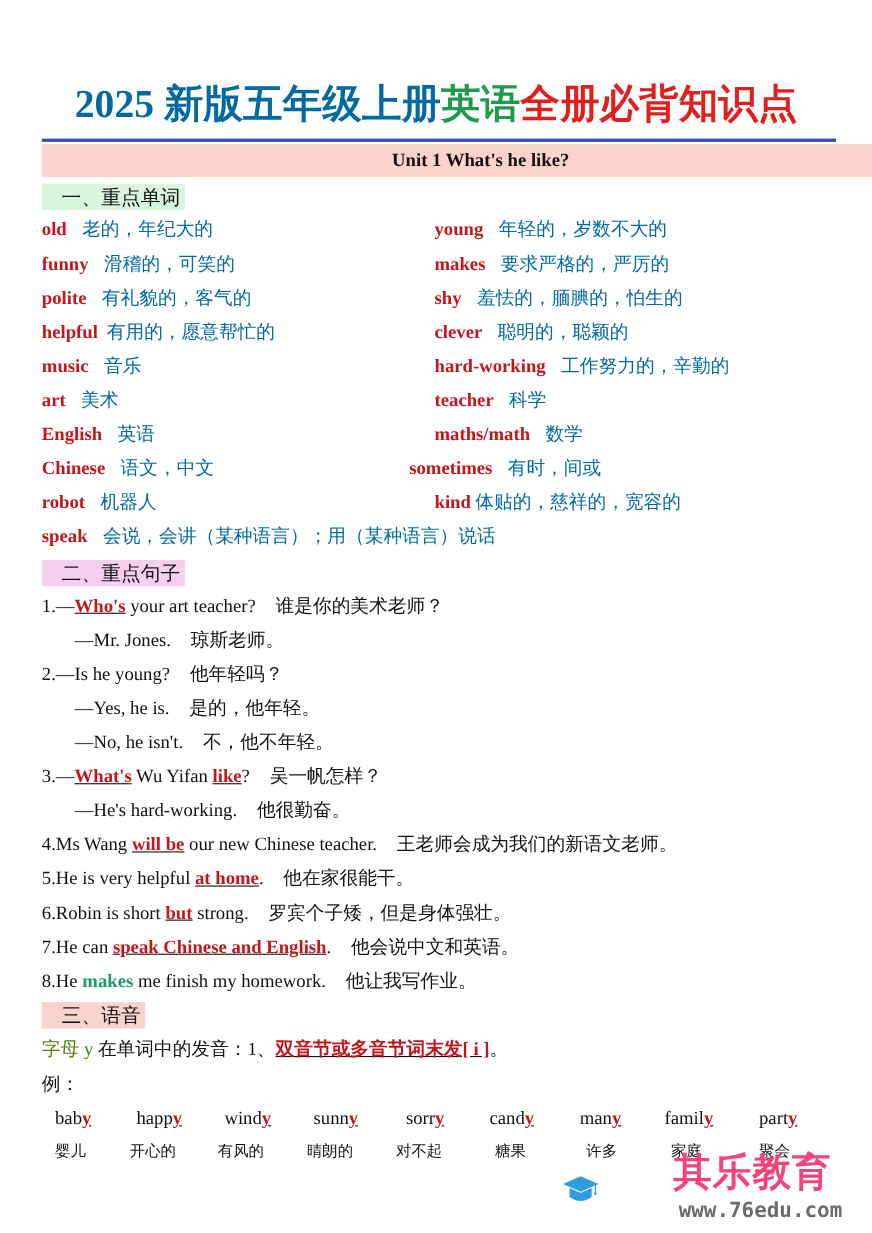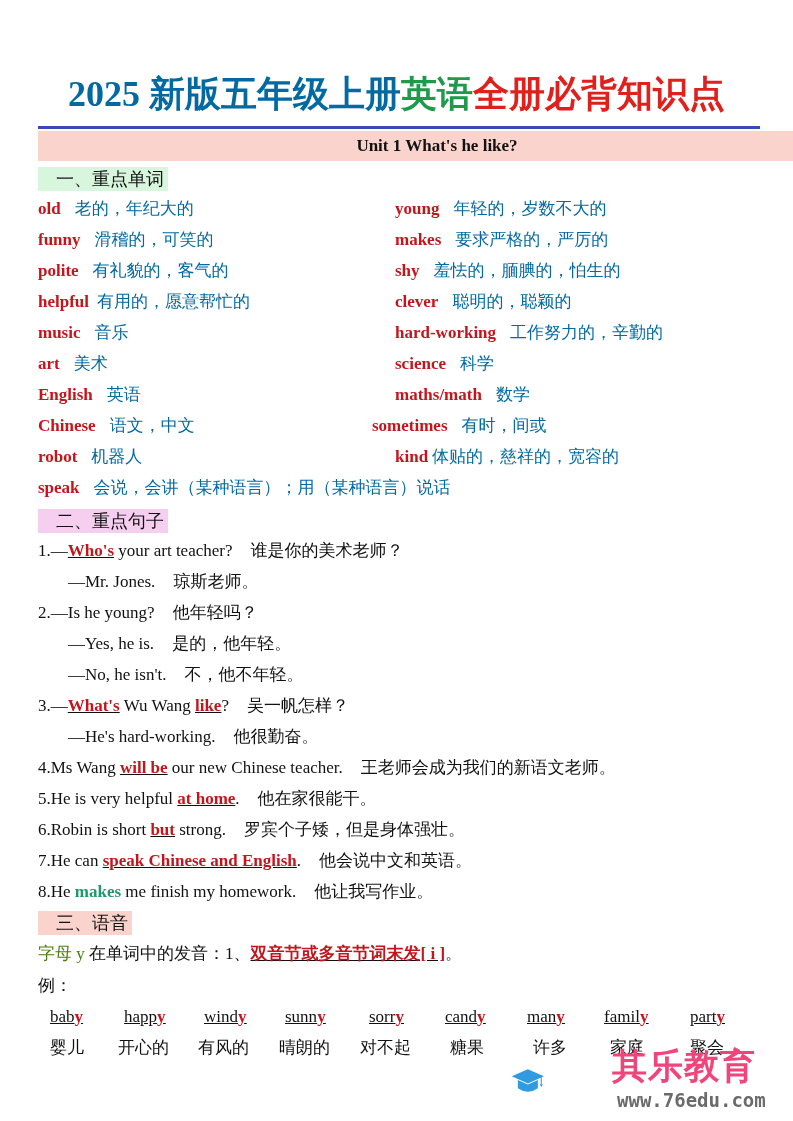--- a/index.html
+++ b/index.html
@@ -23,23 +23,23 @@
   .vocab .zh { color:#0369a1; }
   .sent { position:absolute; left:38px; font-size:17px; line-height:24px; white-space:nowrap; }
   .sent.indent { left:68px; }
   .hl { color:#c3161c; font-weight:bold; text-decoration:underline; text-decoration-color:#111; }
   .hl-green { color:#1e9a6a; font-weight:bold; }
   .zh-gap { margin-left:18px; }
   .phon { position:absolute; left:38px; top:942px; font-size:17px; line-height:24px; white-space:nowrap; }
   .phon .green { color:#4d7c0f; }
   .phon .red-ul { color:#c3161c; font-weight:bold; text-decoration:underline; text-decoration-color:#111; }
   .eg { position:absolute; left:38px; top:974px; font-size:17px; line-height:24px; }
-  .ex-word { position:absolute; top:1005px; font-size:17px; line-height:24px; white-space:nowrap;text-decoration:underline; }
+  .ex-word { position:absolute; top:1005px; font-size:17px; line-height:24px; white-space:nowrap; }
   .ex-word .y { color:#c3161c; font-weight:bold; text-decoration:underline; text-decoration-color:#111; }
-  .ex-zh { position:absolute; top:1036px; font-size:17px; line-height:24px; white-space:nowrap; }
+  .ex-zh { position:absolute; top:1036px; font-size:14px; line-height:24px; white-space:nowrap; }
   .logo { position:absolute; left:512px; top:1045px; width:280px; height:70px; }
   .logo-text { position:absolute; left:612px; top:1045px; font-family:"DejaVu Sans", sans-serif;
                font-weight:bold; font-size:35px; color:#f0447a; letter-spacing:1px; line-height:42px; }
   .logo-url { position:absolute; left:617px; top:1088px; font-family:"DejaVu Sans Mono", monospace;
               font-weight:bold; font-size:19px; color:#6b6b6b; line-height:24px; }
 </style>
 </head>
 <body>
 
 <div class="title">
@@ -54,37 +54,37 @@
 <div class="vocab" style="left:395px;top:197px"><span class="en">young</span><span class="zh">年轻的，岁数不大的</span></div>
 <div class="vocab" style="left:38px;top:228px"><span class="en">funny</span><span class="zh">滑稽的，可笑的</span></div>
 <div class="vocab" style="left:395px;top:228px"><span class="en">makes</span><span class="zh">要求严格的，严厉的</span></div>
 <div class="vocab" style="left:38px;top:259px"><span class="en">polite</span><span class="zh">有礼貌的，客气的</span></div>
 <div class="vocab" style="left:395px;top:259px"><span class="en">shy</span><span class="zh">羞怯的，腼腆的，怕生的</span></div>
 <div class="vocab" style="left:38px;top:290px"><span class="en" style="margin-right:8px">helpful</span><span class="zh">有用的，愿意帮忙的</span></div>
 <div class="vocab" style="left:395px;top:290px"><span class="en">clever</span><span class="zh">聪明的，聪颖的</span></div>
 <div class="vocab" style="left:38px;top:321px"><span class="en">music</span><span class="zh">音乐</span></div>
 <div class="vocab" style="left:395px;top:321px"><span class="en">hard-working</span><span class="zh">工作努力的，辛勤的</span></div>
 <div class="vocab" style="left:38px;top:352px"><span class="en">art</span><span class="zh">美术</span></div>
-<div class="vocab" style="left:395px;top:352px"><span class="en">science</span><span class="zh">科学</span></div>
+<div class="vocab" style="left:395px;top:352px"><span class="en">teacher</span><span class="zh">科学</span></div>
 <div class="vocab" style="left:38px;top:383px"><span class="en">English</span><span class="zh">英语</span></div>
 <div class="vocab" style="left:395px;top:383px"><span class="en">maths/math</span><span class="zh">数学</span></div>
 <div class="vocab" style="left:38px;top:414px"><span class="en">Chinese</span><span class="zh">语文，中文</span></div>
 <div class="vocab" style="left:372px;top:414px"><span class="en">sometimes</span><span class="zh">有时，间或</span></div>
 <div class="vocab" style="left:38px;top:445px"><span class="en">robot</span><span class="zh">机器人</span></div>
 <div class="vocab" style="left:395px;top:445px"><span class="en" style="margin-right:4px">kind</span><span class="zh">体贴的，慈祥的，宽容的</span></div>
 <div class="vocab" style="left:38px;top:476px"><span class="en">speak</span><span class="zh">会说，会讲（某种语言）；用（某种语言）说话</span></div>
 
 <div class="sec sec2">二、重点句子</div>
 
 <div class="sent" style="top:539px"><span>1.—</span><span class="hl">Who's</span><span> your art teacher?</span><span class="zh-gap">谁是你的美术老师？</span></div>
 <div class="sent indent" style="top:570px"><span>—Mr. Jones.</span><span class="zh-gap">琼斯老师。</span></div>
 <div class="sent" style="top:601px"><span>2.—Is he young?</span><span class="zh-gap">他年轻吗？</span></div>
 <div class="sent indent" style="top:632px"><span>—Yes, he is.</span><span class="zh-gap">是的，他年轻。</span></div>
 <div class="sent indent" style="top:663px"><span>—No, he isn't.</span><span class="zh-gap">不，他不年轻。</span></div>
-<div class="sent" style="top:694px"><span>3.—</span><span class="hl">What's</span><span> Wu Wang </span><span class="hl">like</span><span>?</span><span class="zh-gap">吴一帆怎样？</span></div>
+<div class="sent" style="top:694px"><span>3.—</span><span class="hl">What's</span><span> Wu Yifan </span><span class="hl">like</span><span>?</span><span class="zh-gap">吴一帆怎样？</span></div>
 <div class="sent indent" style="top:725px"><span>—He's hard-working.</span><span class="zh-gap">他很勤奋。</span></div>
 <div class="sent" style="top:756px"><span>4.Ms Wang </span><span class="hl">will be</span><span> our new Chinese teacher.</span><span class="zh-gap">王老师会成为我们的新语文老师。</span></div>
 <div class="sent" style="top:787px"><span>5.He is very helpful </span><span class="hl">at home</span><span>.</span><span class="zh-gap">他在家很能干。</span></div>
 <div class="sent" style="top:818px"><span>6.Robin is short </span><span class="hl">but</span><span> strong.</span><span class="zh-gap">罗宾个子矮，但是身体强壮。</span></div>
 <div class="sent" style="top:849px"><span>7.He can </span><span class="hl">speak Chinese and English</span><span>.</span><span class="zh-gap">他会说中文和英语。</span></div>
 <div class="sent" style="top:880px"><span>8.He </span><span class="hl-green">makes</span><span> me finish my homework.</span><span class="zh-gap">他让我写作业。</span></div>
 
 <div class="sec sec3">三、语音</div>
 
 <div class="phon"><span class="green">字母 y</span><span> 在单词中的发音：1、</span><span class="red-ul">双音节或多音节词末发[ i ]</span><span>。</span></div>

